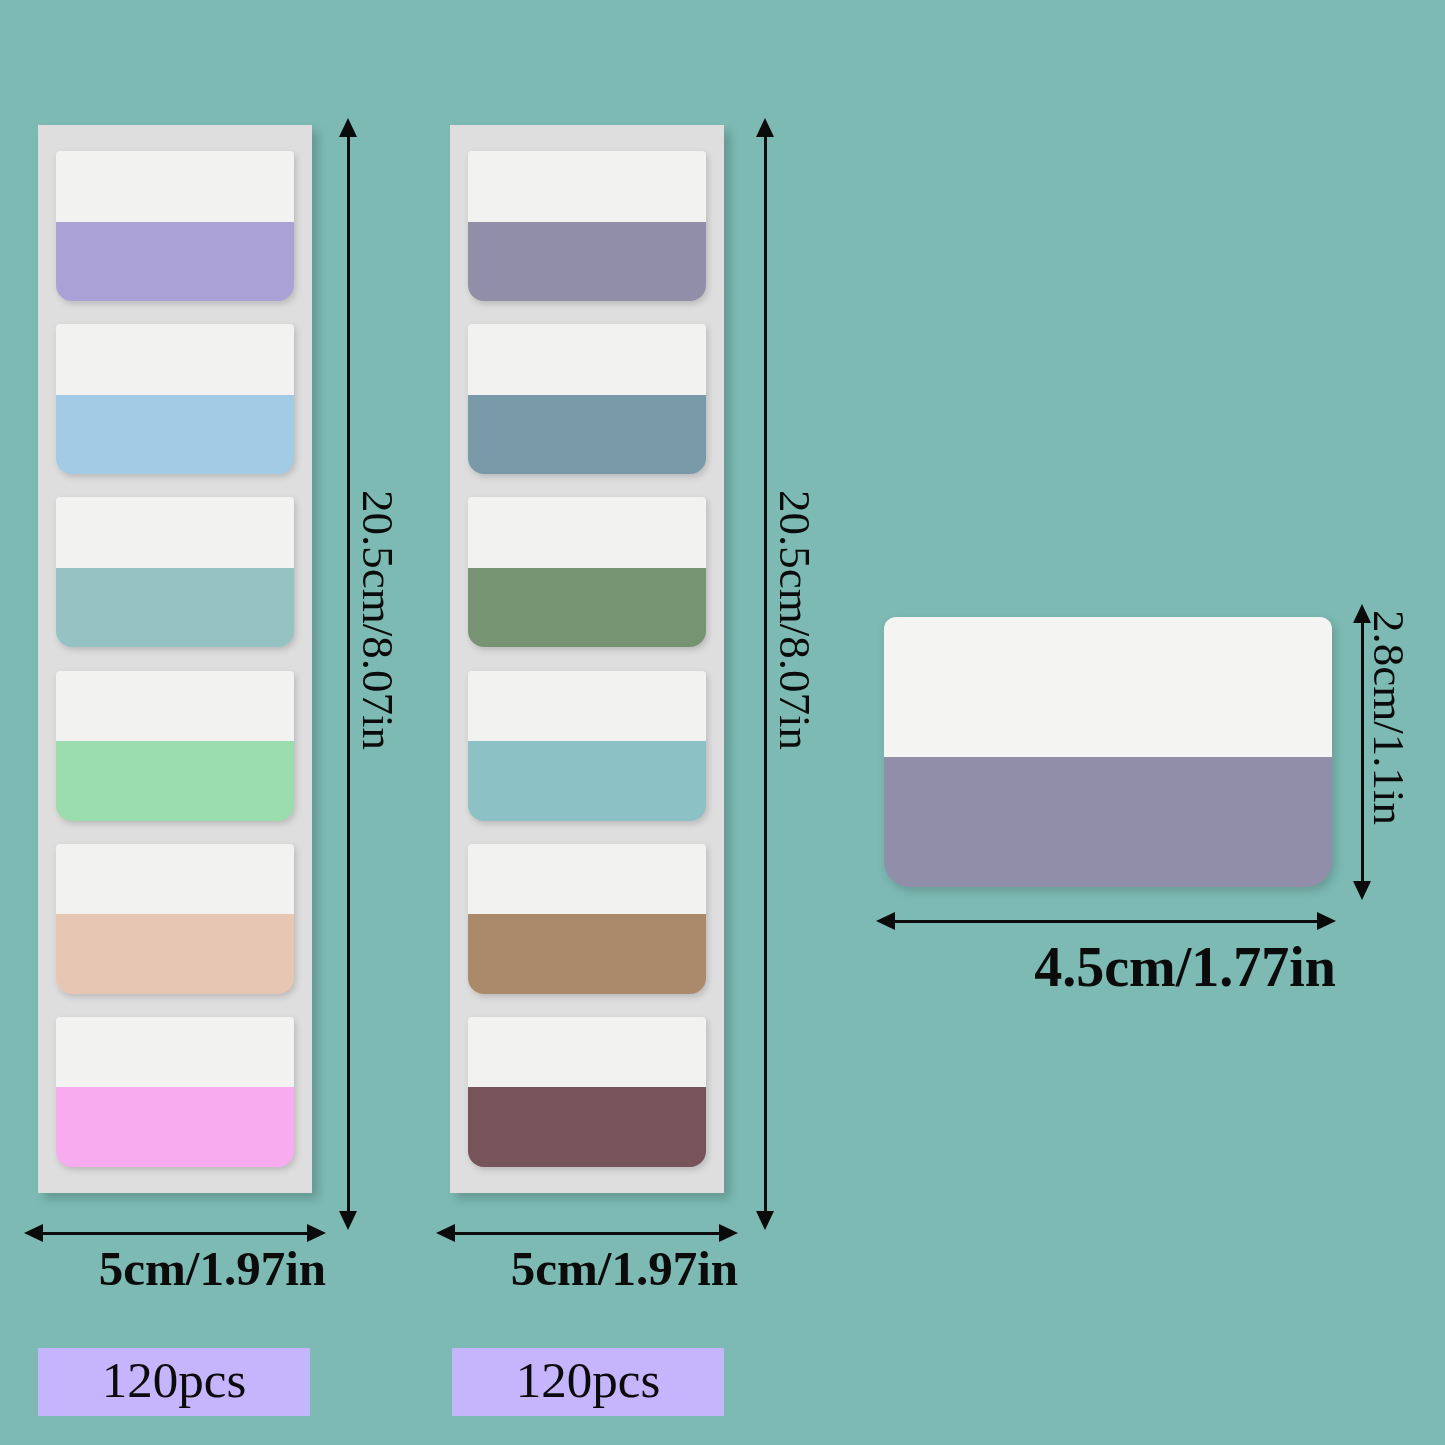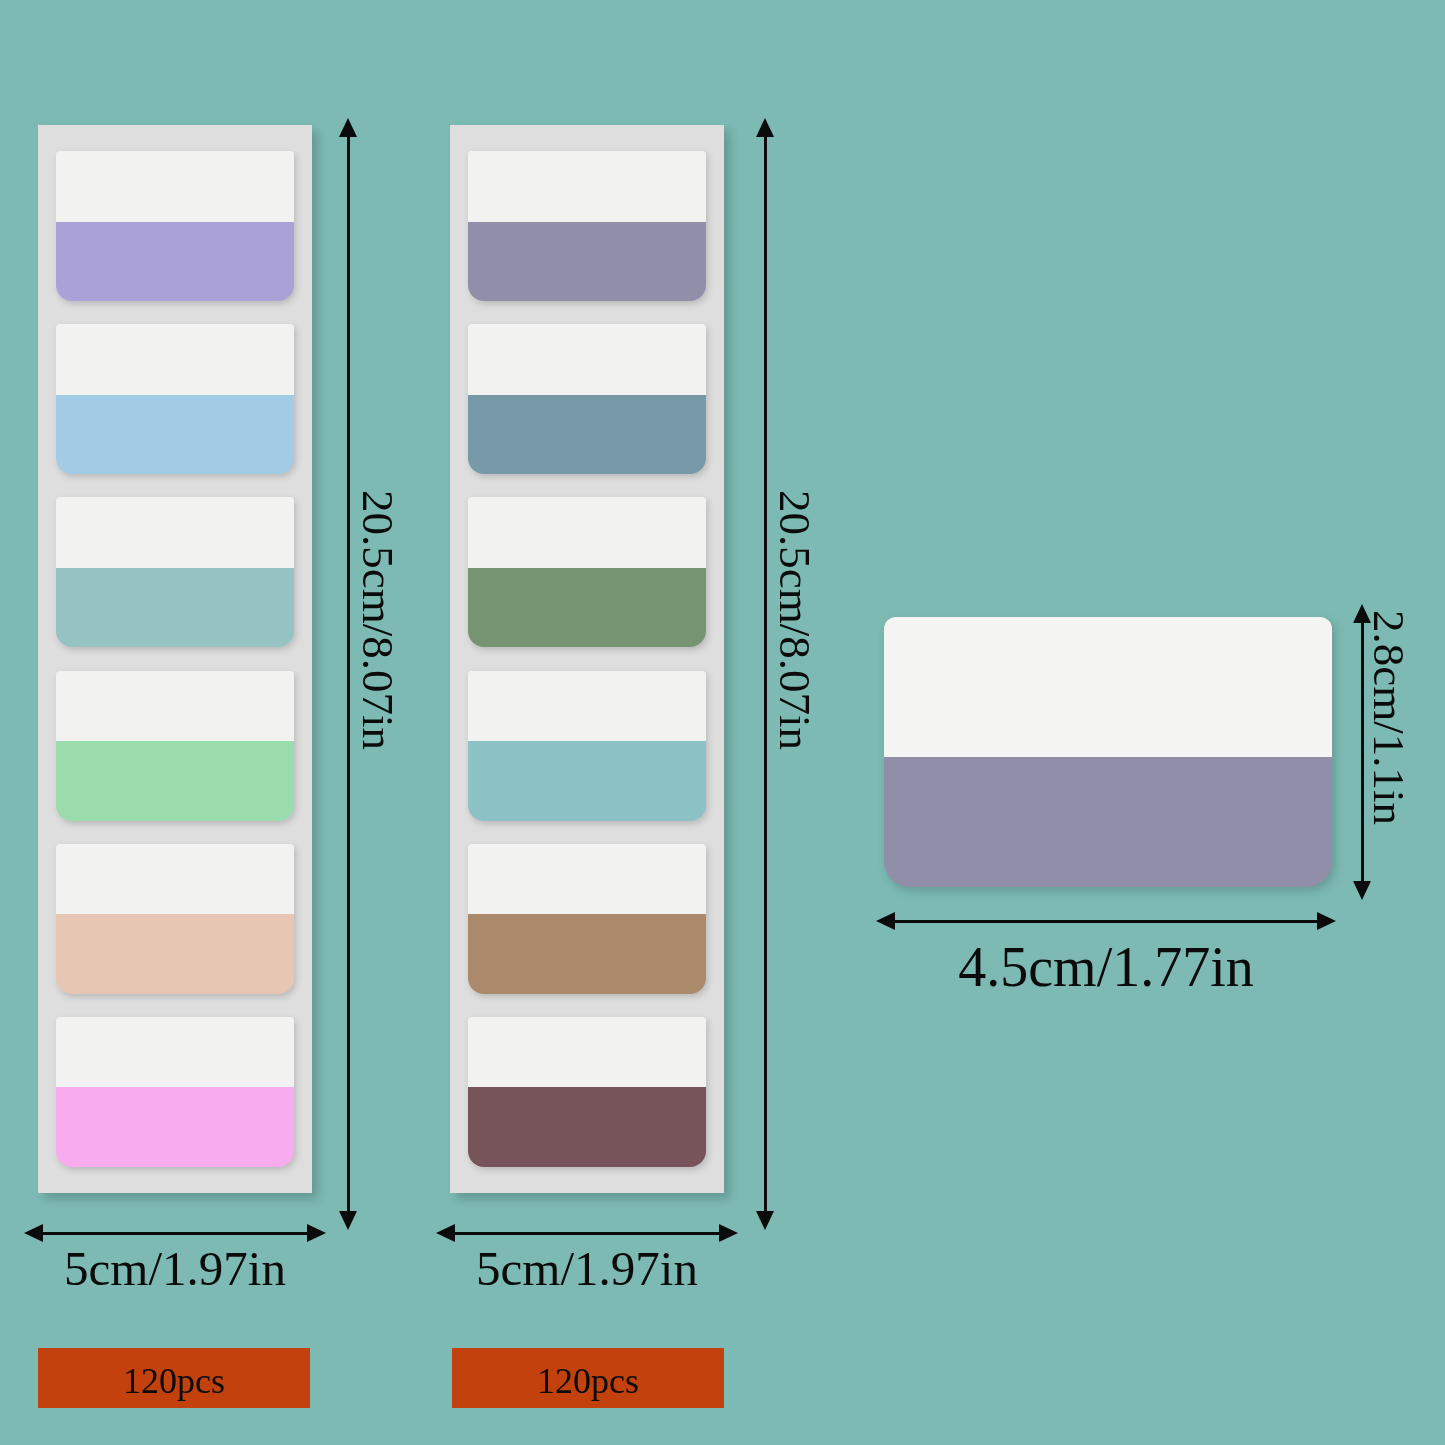--- a/index.html
+++ b/index.html
@@ -129,30 +129,31 @@
     letter-spacing: 0px;
     white-space: nowrap;
     transform-origin: left top;
     transform: rotate(90deg);
   }
   .dim-label-h {
     position: absolute;
     color: #0b0b0b;
     font-size: 49px;
     white-space: nowrap;
-    text-align: center;
+    text-align: right;
+    font-weight: bold;
   }
   .pcs-badge {
     position: absolute;
-    background: #c2410c;
+    background: #c4b5fd;
     color: #0b0b0b;
-    font-size: 36px;
+    font-size: 51px;
     text-align: center;
     line-height: 1.18;
-    padding: 12px 0 6px 0;
+    padding: 2px 0 6px 0;
   }
 </style>
 </head>
 <body style="background: rgb(124, 186, 179);">
 
 <div class="canvas">
 
   <div class="strip" style="left: 38px; top: 125px; width: 274px; height: 1068px; background: rgb(222, 222, 222);">
     <div class="strip-inner">
       <div class="tab">

